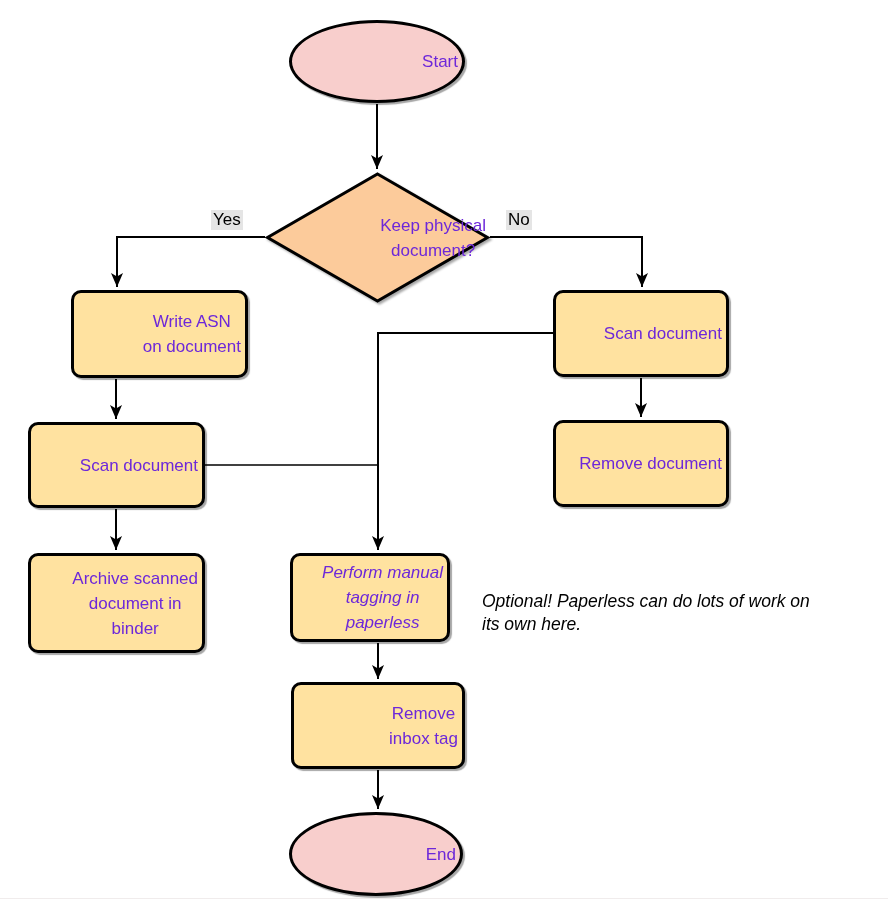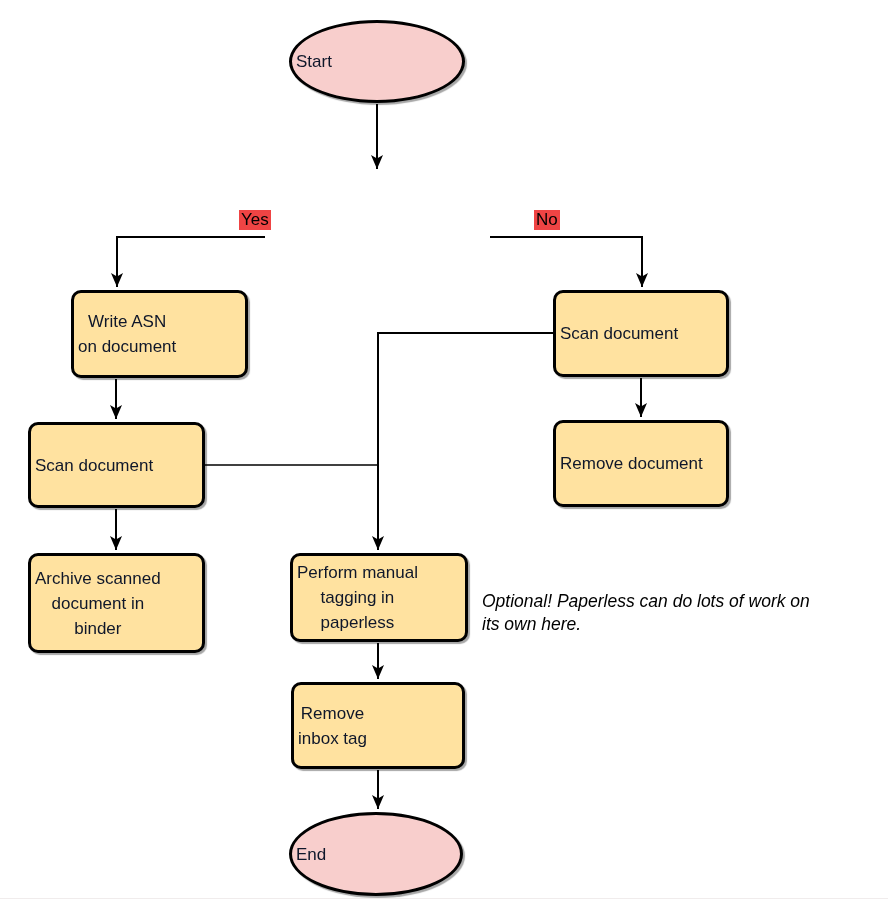--- a/index.html
+++ b/index.html
@@ -27,23 +27,23 @@
     stroke-width: 2;
   }
   .edge.thin {
     stroke-width: 1.4;
   }
   .node {
     position: absolute;
     box-sizing: border-box;
     display: flex;
     align-items: center;
-    justify-content: flex-start;
+    justify-content: flex-end;
     text-align: center;
-    color: #0f172a;
+    color: #6d28d9;
     font: 17px/25px "Liberation Sans", sans-serif;
   }
   .node .node-label {
     white-space: pre-line;
     position: relative;
     z-index: 2;
     padding: 0 4px;
   }
   .process {
     background: var(--process-fill, #ffe2a0);
@@ -74,23 +74,22 @@
   .diamond-poly {
     fill: var(--decision-fill, #fccb9b);
     stroke: var(--stroke, #000000);
     stroke-width: 3;
     stroke-linejoin: miter;
   }
   .edge-label {
     position: absolute;
     font: 17px "Liberation Sans", sans-serif;
     color: #000000;
-    background: #ef4444;
+    background: #e5e5e5;
     padding: 0 2px;
-    margin-left: 28px;
   }
   .note {
     position: absolute;
     left: 482px;
     top: 590px;
     width: 410px;
     font: italic 17.5px/23px "Liberation Sans", sans-serif;
     color: #000000;
     white-space: pre-line;
   }
@@ -122,20 +121,27 @@
     <path class="edge thin" d="M205,465 L378,465"></path>
     <path class="edge" d="M553,333 L378,333 L378,550" marker-end="url(#arrow)"></path>
     <path class="edge" d="M378,643 L378,679" marker-end="url(#arrow)"></path>
     <path class="edge" d="M378,770 L378,809" marker-end="url(#arrow)"></path>
   </svg>
 
   <div class="node terminal" style="left:289px;top:20px;width:176px;height:83px;">
     <span class="node-label">Start</span>
   </div>
 
+  <div class="node decision" style="left:265px;top:172px;width:225px;height:131px;">
+    <svg class="diamond-svg" viewBox="0 0 225 131" xmlns="http://www.w3.org/2000/svg">
+      <polygon class="diamond-poly" points="112.5,2 222.5,65.5 112.5,129 2.5,65.5"></polygon>
+    </svg>
+    <span class="node-label">Keep physical
+document?</span>
+  </div>
 
   <div class="edge-label" style="left:211px;top:210px;">
     <span>Yes</span>
   </div>
   <div class="edge-label" style="left:506px;top:210px;">
     <span>No</span>
   </div>
 
   <div class="node process" style="left:28px;top:290px;width:177px;height:88px;margin-left:43px;">
     <span class="node-label">Write ASN
@@ -153,21 +159,21 @@
   </div>
 
   <div class="node process" style="left:553px;top:290px;width:176px;height:87px;">
     <span class="node-label">Scan document</span>
   </div>
 
   <div class="node process" style="left:553px;top:420px;width:176px;height:87px;">
     <span class="node-label">Remove document</span>
   </div>
 
-  <div class="node process" style="left:290px;top:553px;width:178px;height:89px;">
+  <div class="node process" style="left:290px;top:553px;width:160px;height:89px;font-style:italic;">
     <span class="node-label">Perform manual
 tagging in
 paperless</span>
   </div>
 
   <div class="note">Optional! Paperless can do lots of work on
 its own here.</div>
 
   <div class="node process" style="left:291px;top:682px;width:174px;height:87px;">
     <span class="node-label">Remove

